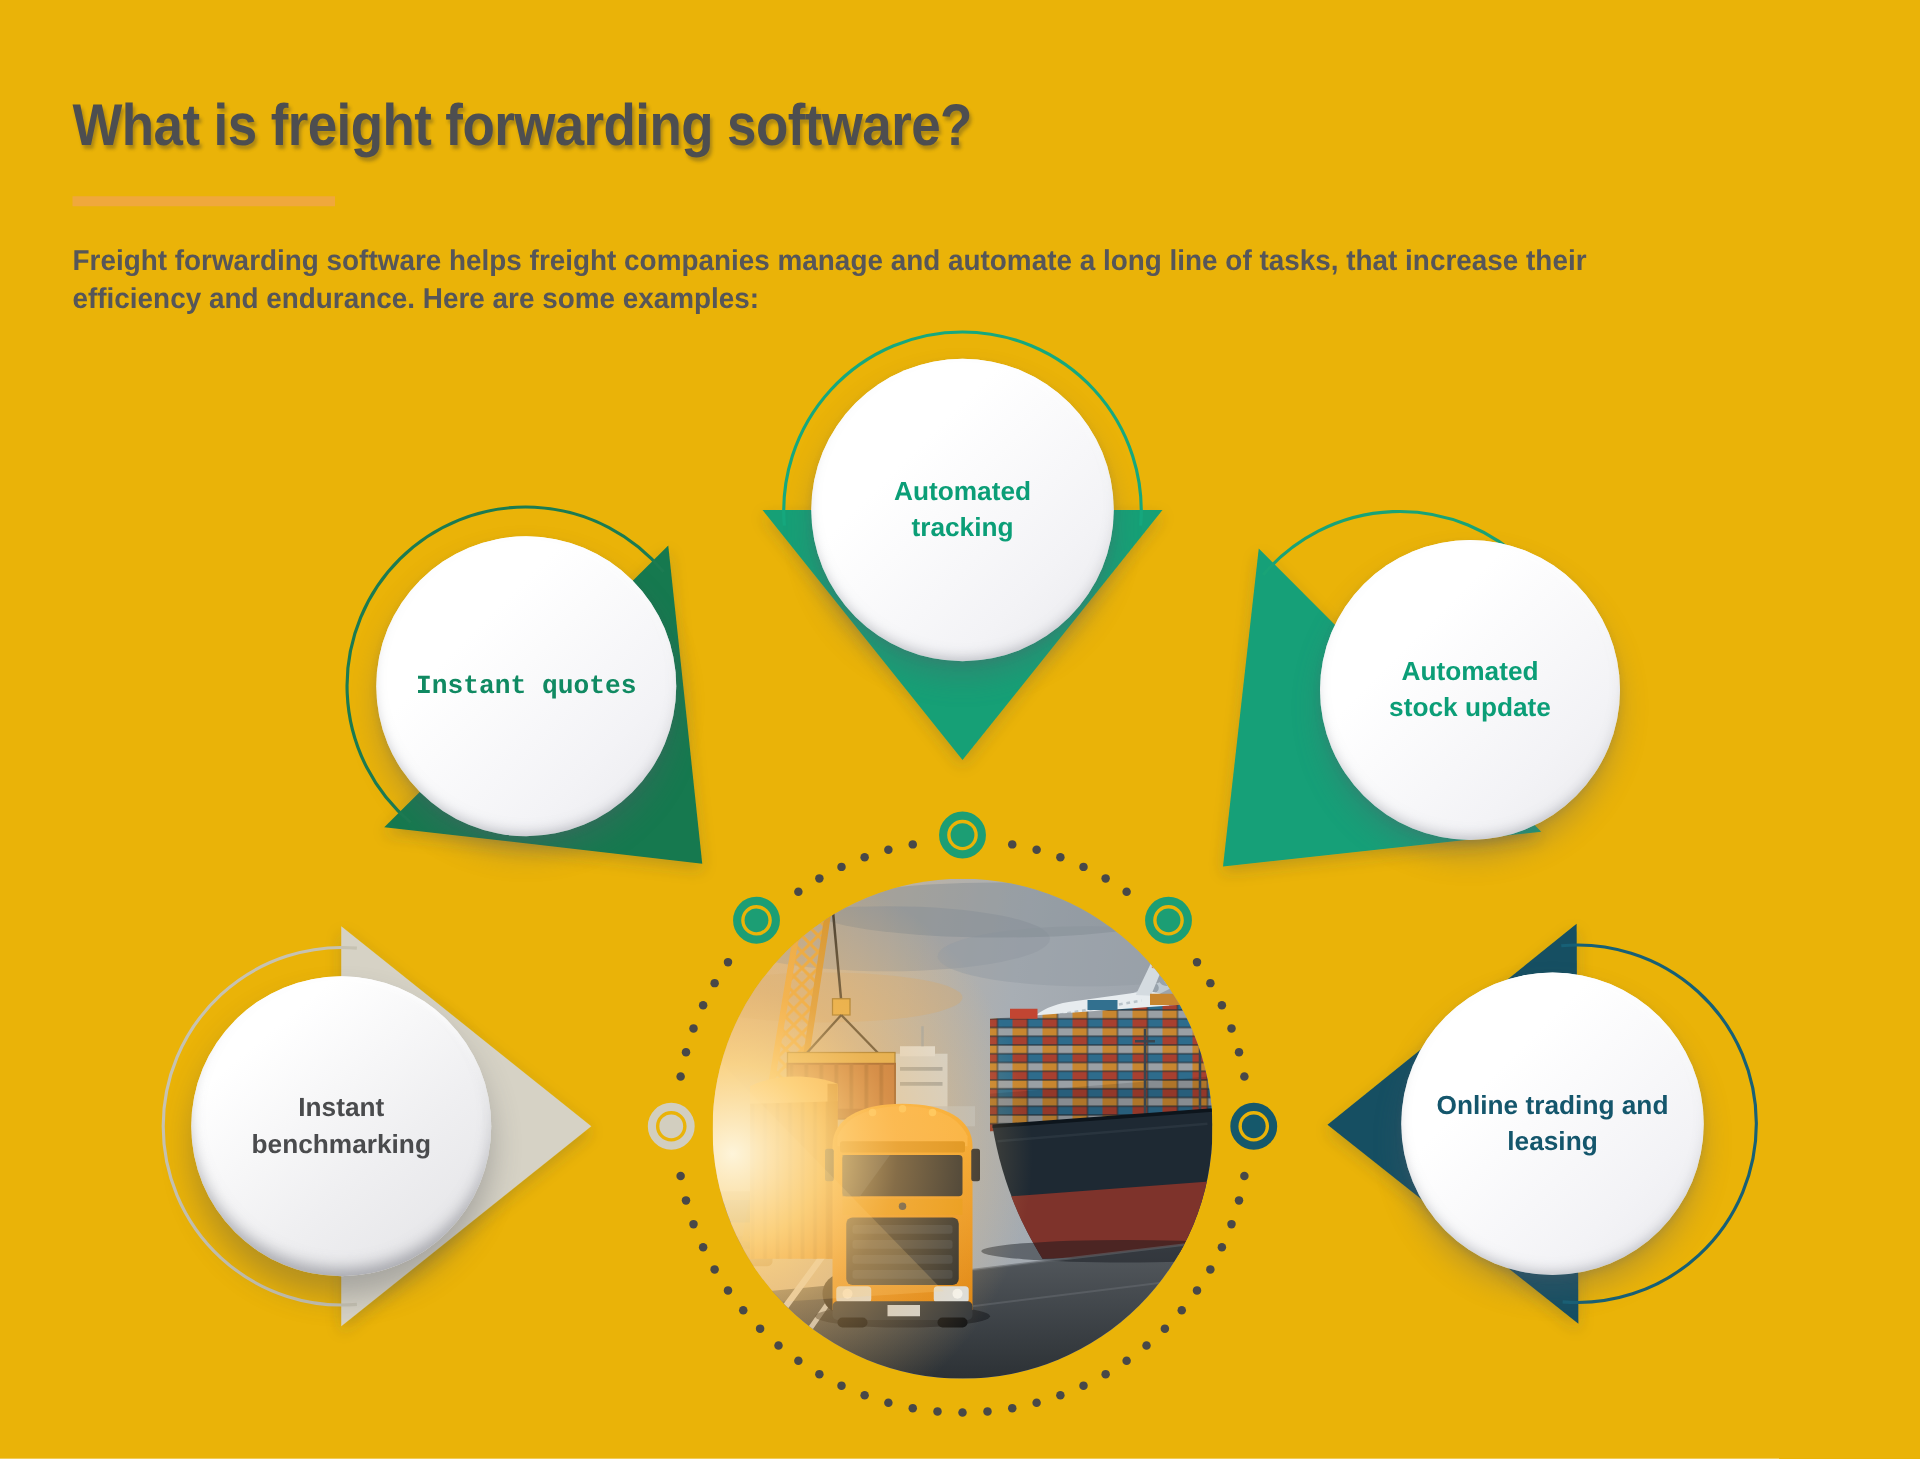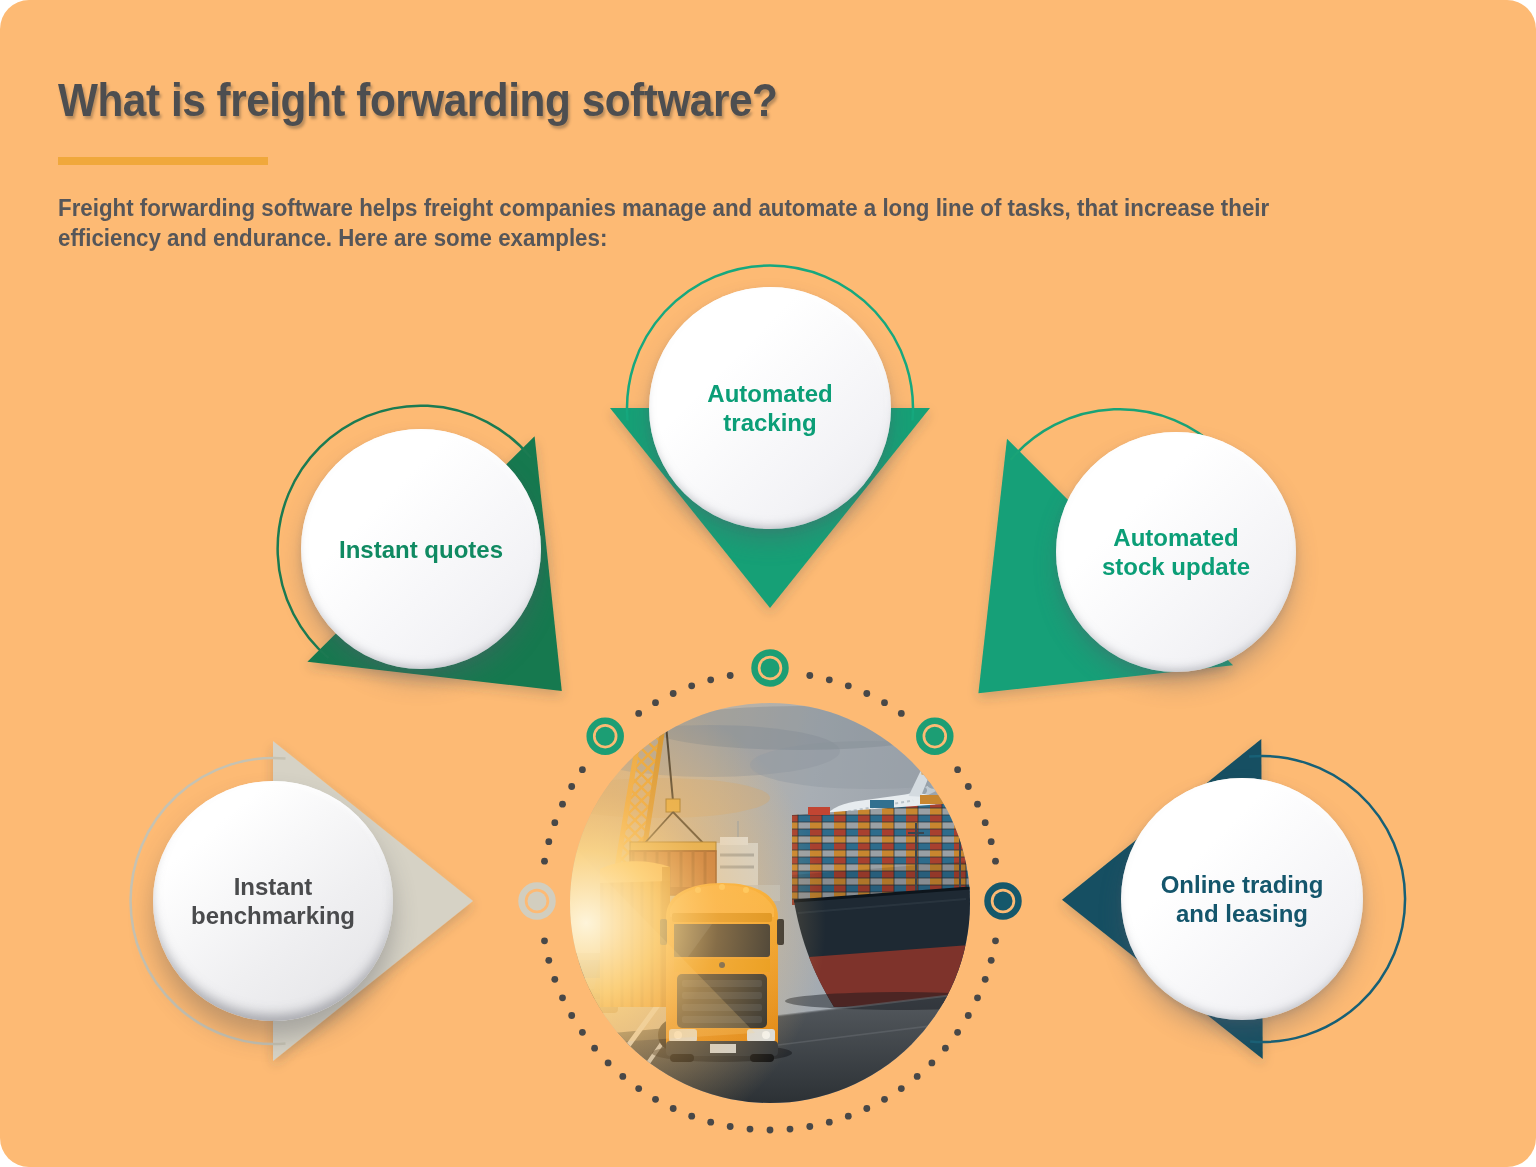--- a/index.html
+++ b/index.html
@@ -1,35 +1,35 @@
 <!DOCTYPE html>
 <html><head>
 <meta charset="utf-8">
 <style>
   html,body{margin:0;padding:0;}
   body{width:1536px;height:1167px;overflow:hidden;font-family:"Liberation Sans","DejaVu Sans",sans-serif;}
-  .canvas{position:relative;width:1536px;height:1167px;background:#fdba74;overflow:hidden;border-radius:29px;}
+  .canvas{position:relative;width:1536px;height:1167px;background:#eab308;overflow:hidden;}
   .title{position:absolute;left:58px;top:72px;margin:0;font-size:47px;font-weight:700;color:#4D4E50;
          letter-spacing:-0.5px;transform:scaleX(0.9);transform-origin:left top;white-space:nowrap;
          text-shadow:2px 3px 3px rgba(45,45,45,0.33);}
   .accent-bar{position:absolute;left:58px;top:157px;width:210px;height:8px;background:#F0A83C;}
   .intro{position:absolute;left:58px;top:193px;margin:0;font-size:23px;font-weight:700;color:#565659;
          line-height:30px;transform:scaleX(0.97);transform-origin:left top;white-space:nowrap;}
   .intro span{display:block;}
   .decor{position:absolute;left:0;top:0;z-index:1;}
   .hub{position:absolute;left:570px;top:703px;width:400px;height:400px;border-radius:50%;overflow:hidden;z-index:2;}
   .node-circle{position:absolute;z-index:3;border-radius:50%;display:flex;align-items:center;justify-content:center;
          text-align:center;
          background:linear-gradient(135deg,#FFFFFF 32%,#F3F3F6 74%,#E9E9ED 100%);
          box-shadow:0 14px 22px rgba(88,92,105,0.30),0 3px 6px rgba(88,92,105,0.18),
                     inset 0 -6px 10px -4px rgba(125,130,140,0.50),inset 0 4px 8px rgba(255,255,255,0.9);}
   .node-circle.muted{background:linear-gradient(140deg,#FFFFFF 22%,#EFEFF1 62%,#E2E2E5 100%);
          box-shadow:0 16px 24px rgba(70,72,82,0.33),
                     inset 0 -9px 12px -3px rgba(108,110,118,0.55),inset 0 3px 6px rgba(255,255,255,0.95);}
-  .node-label{font-size:24px;font-weight:700;line-height:29px;display:inline-block;}
+  .node-label{font-size:21px;font-weight:700;line-height:29px;display:inline-block;}
 </style>
 </head>
 <body>
 
 <div class="canvas">
 
   <h1 class="title">What is freight forwarding software?</h1>
   <div class="accent-bar"></div>
 
   <p class="intro">
@@ -120,21 +120,21 @@
       <circle cx="537.0" cy="901.0" r="9.5" fill="#D2CEBF"></circle>
       <circle cx="1003.0" cy="901.0" r="15.5" fill="none" stroke="#15586B" stroke-width="6.5"></circle>
       <circle cx="1003.0" cy="901.0" r="9.5" fill="#15586B"></circle>
     </svg>
 
   <div id="nodes">
       <div class="node-circle" style="left: 649px; top: 287px; width: 242px; height: 242px;">
         <span class="node-label" style="color: rgb(11, 158, 119); max-width: 165px;">Automated tracking</span>
       </div>
       <div class="node-circle" style="left: 301px; top: 429px; width: 240px; height: 240px;">
-        <span class="node-label" style="color: rgb(16, 138, 98); max-width: 195px;">Instant quotes</span>
+        <span class="node-label" style="color: rgb(16, 138, 98); max-width: 195px; font-family: Liberation Mono, monospace;">Instant quotes</span>
       </div>
       <div class="node-circle" style="left: 1056px; top: 432px; width: 240px; height: 240px;">
         <span class="node-label" style="color: rgb(11, 158, 119); max-width: 170px;">Automated stock update</span>
       </div>
       <div class="node-circle muted" style="left: 153px; top: 781px; width: 240px; height: 240px;">
         <span class="node-label" style="color: rgb(74, 75, 77); max-width: 172px;">Instant benchmarking</span>
       </div>
       <div class="node-circle" style="left: 1121px; top: 778px; width: 242px; height: 242px;">
         <span class="node-label" style="color: rgb(20, 86, 108); max-width: 205px;">Online trading and leasing</span>
       </div>

